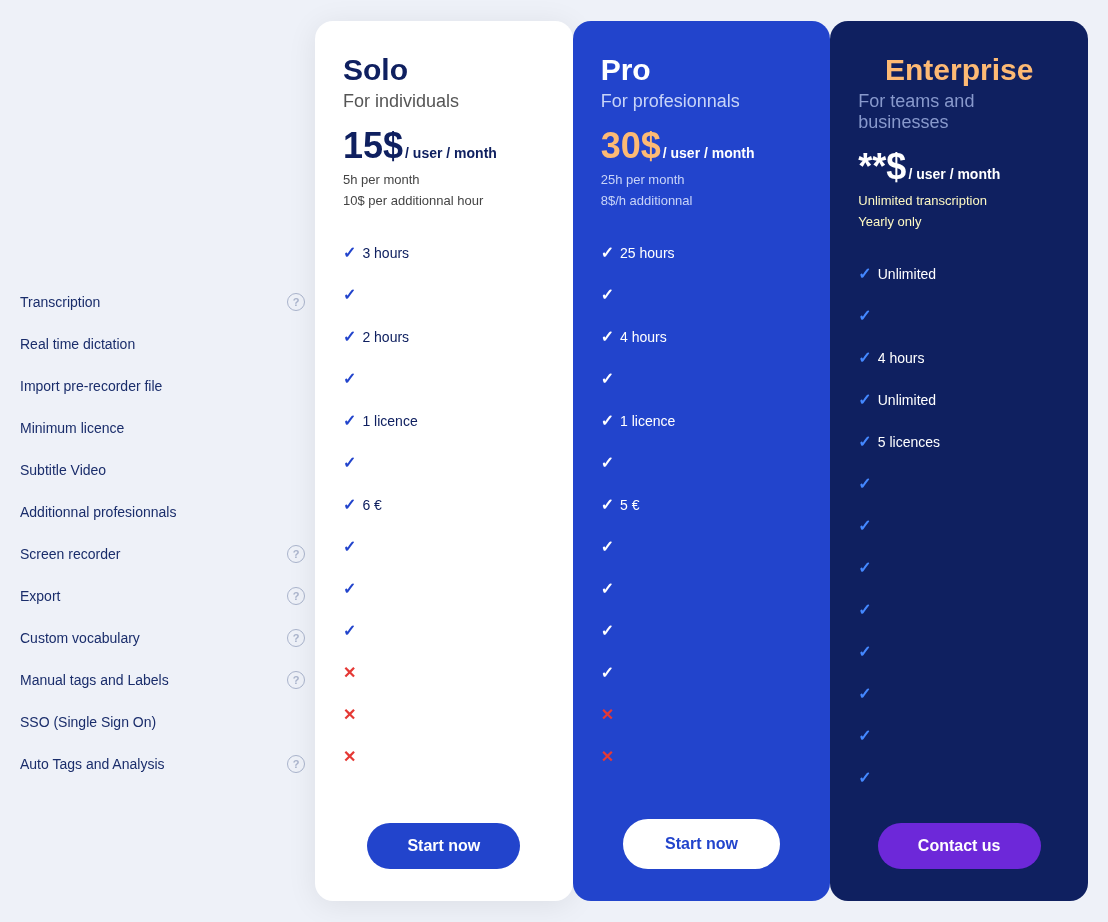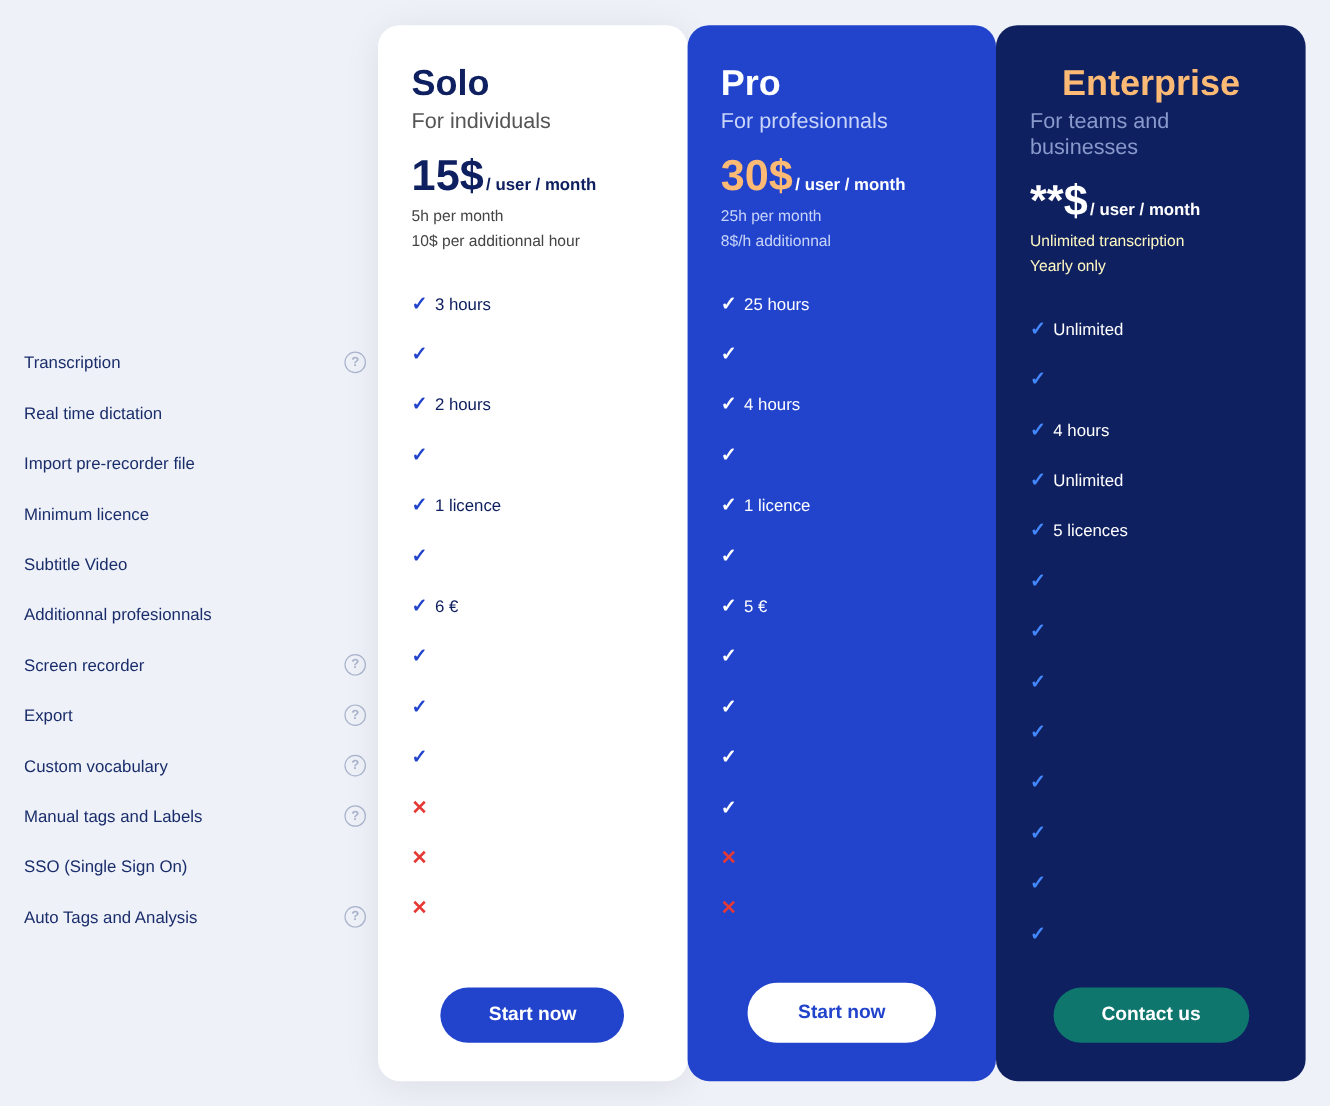--- a/index.html
+++ b/index.html
@@ -167,21 +167,21 @@
     .plan-card.solo .btn-start {
       background: #2244cc;
       color: #ffffff;
     }
     .plan-card.pro .btn-start {
       background: #ffffff;
       color: #2244cc;
       border: 2px solid #ffffff;
     }
     .plan-card.enterprise .btn-start {
-      background: #0f766e;
+      background: #6d28d9;
       color: #ffffff;
     }
   </style>
 </head>
 <body>
 
 <div class="pricing-container">
 
   <div class="features-column">
 

